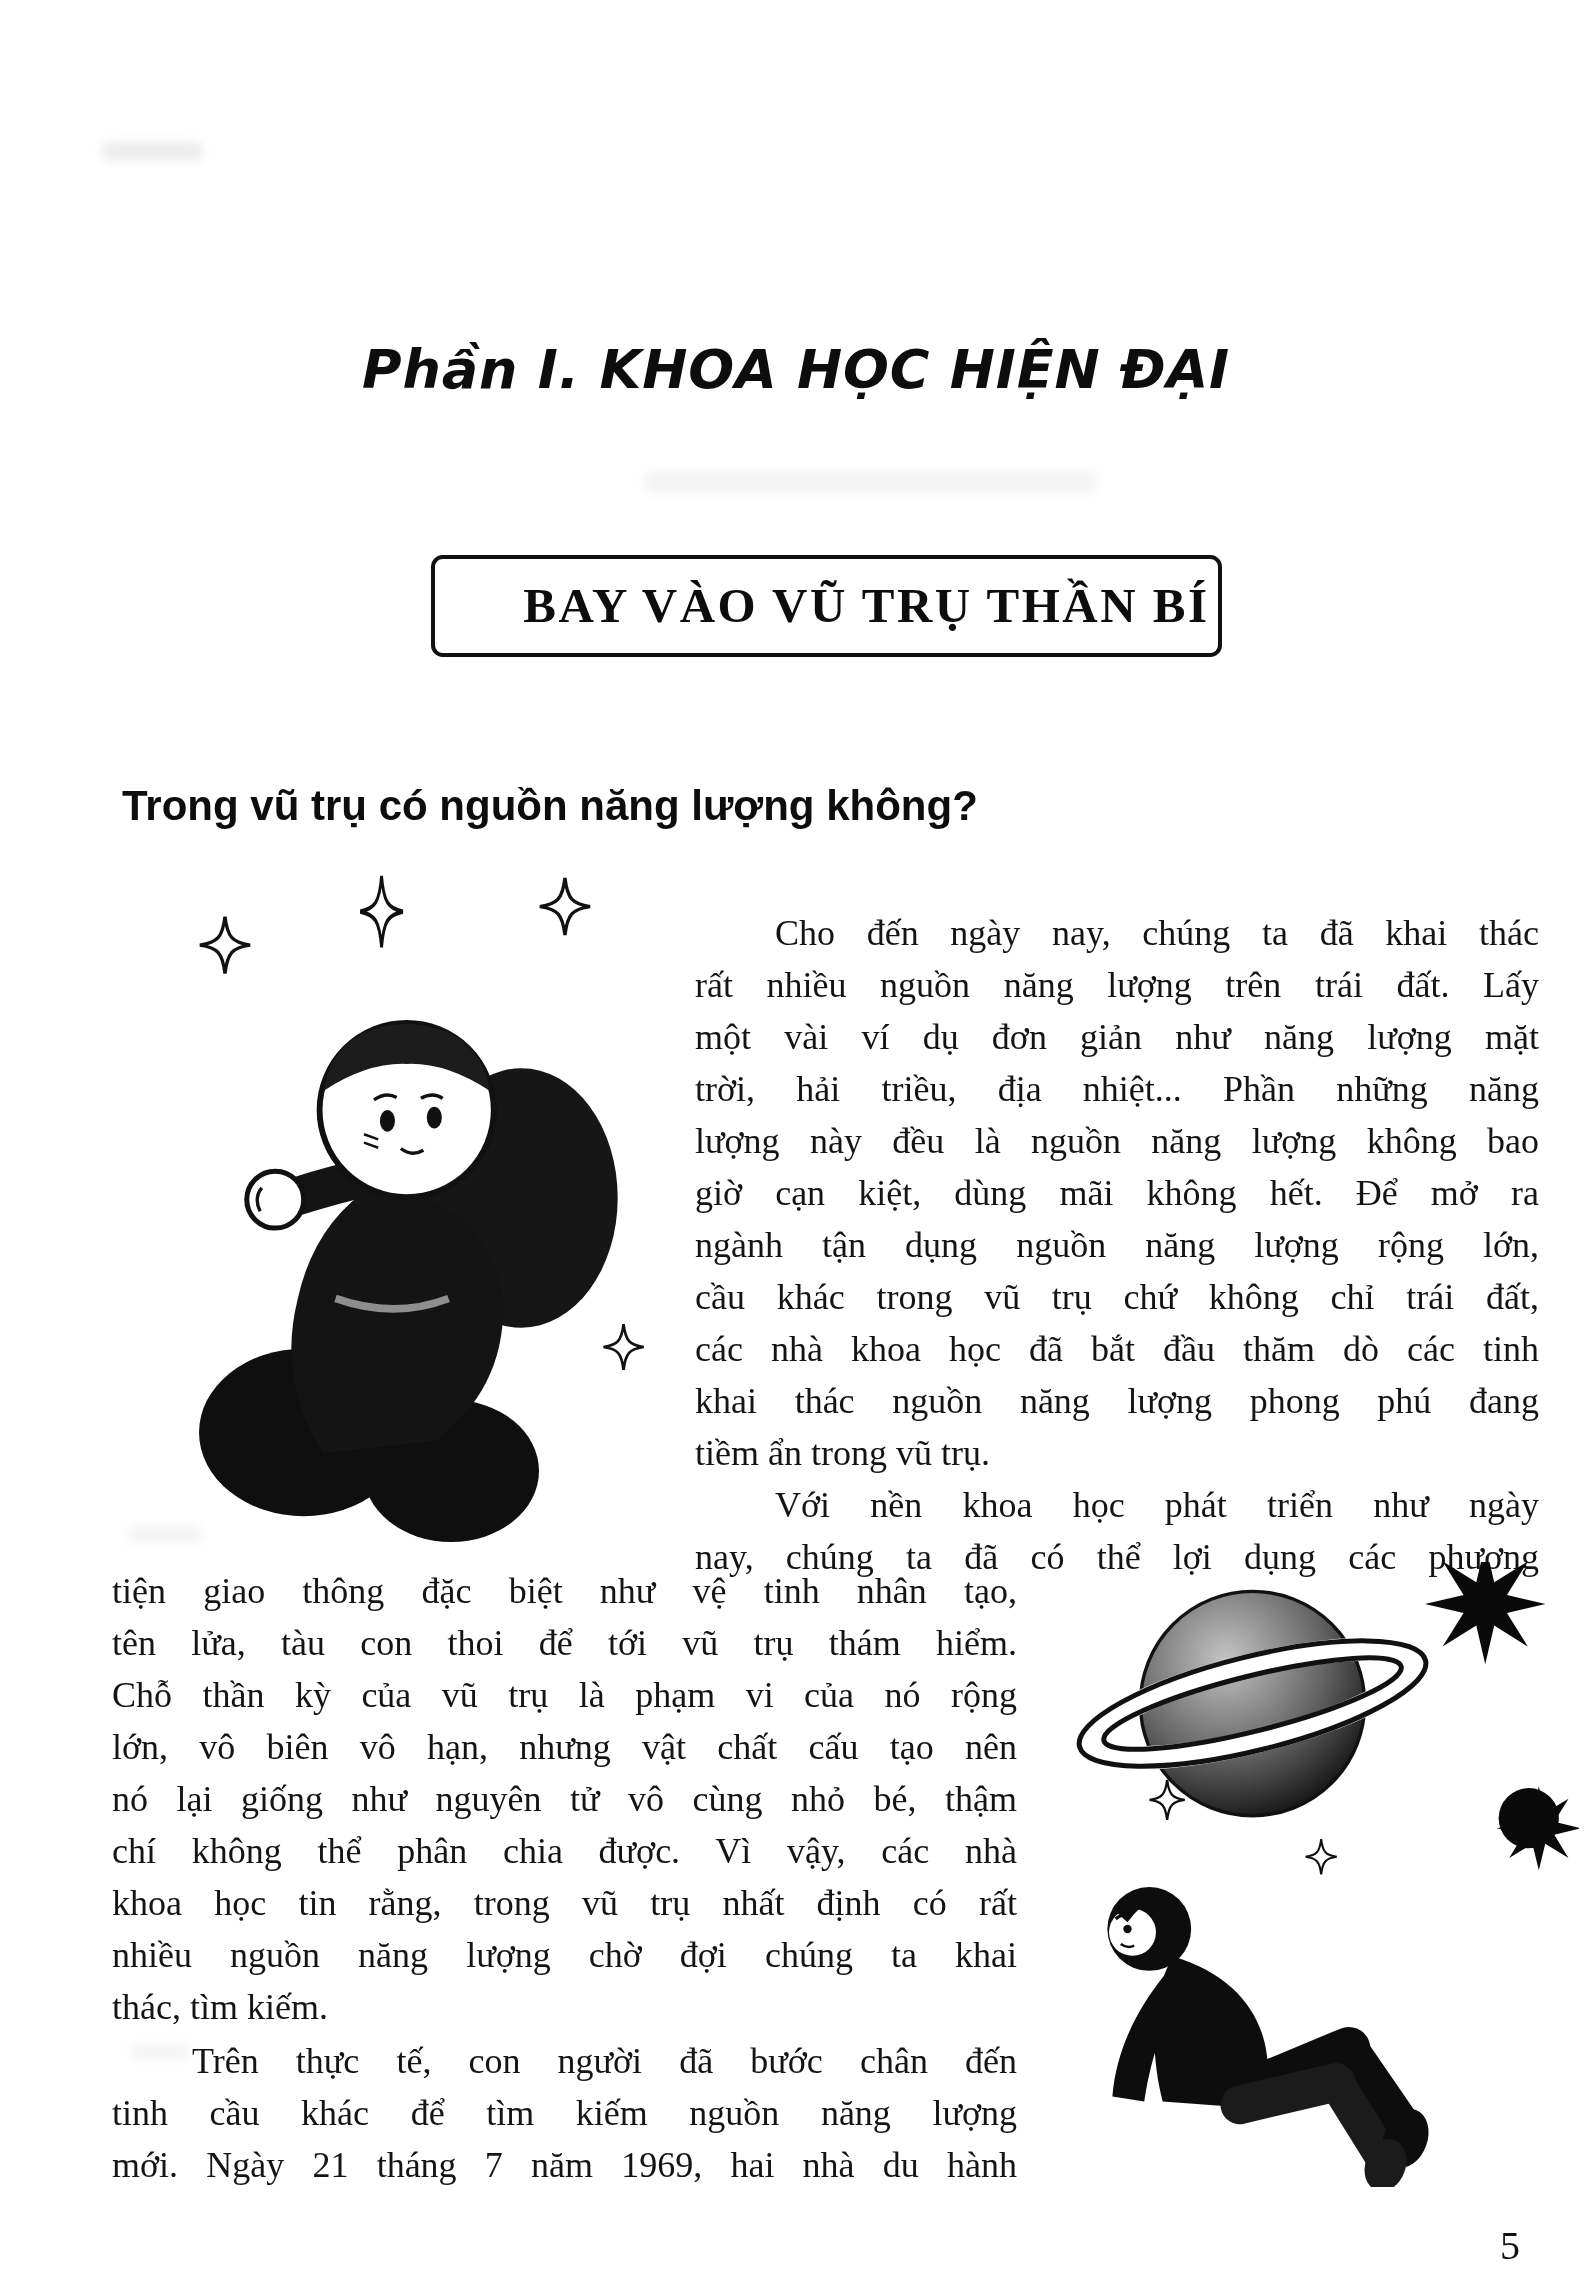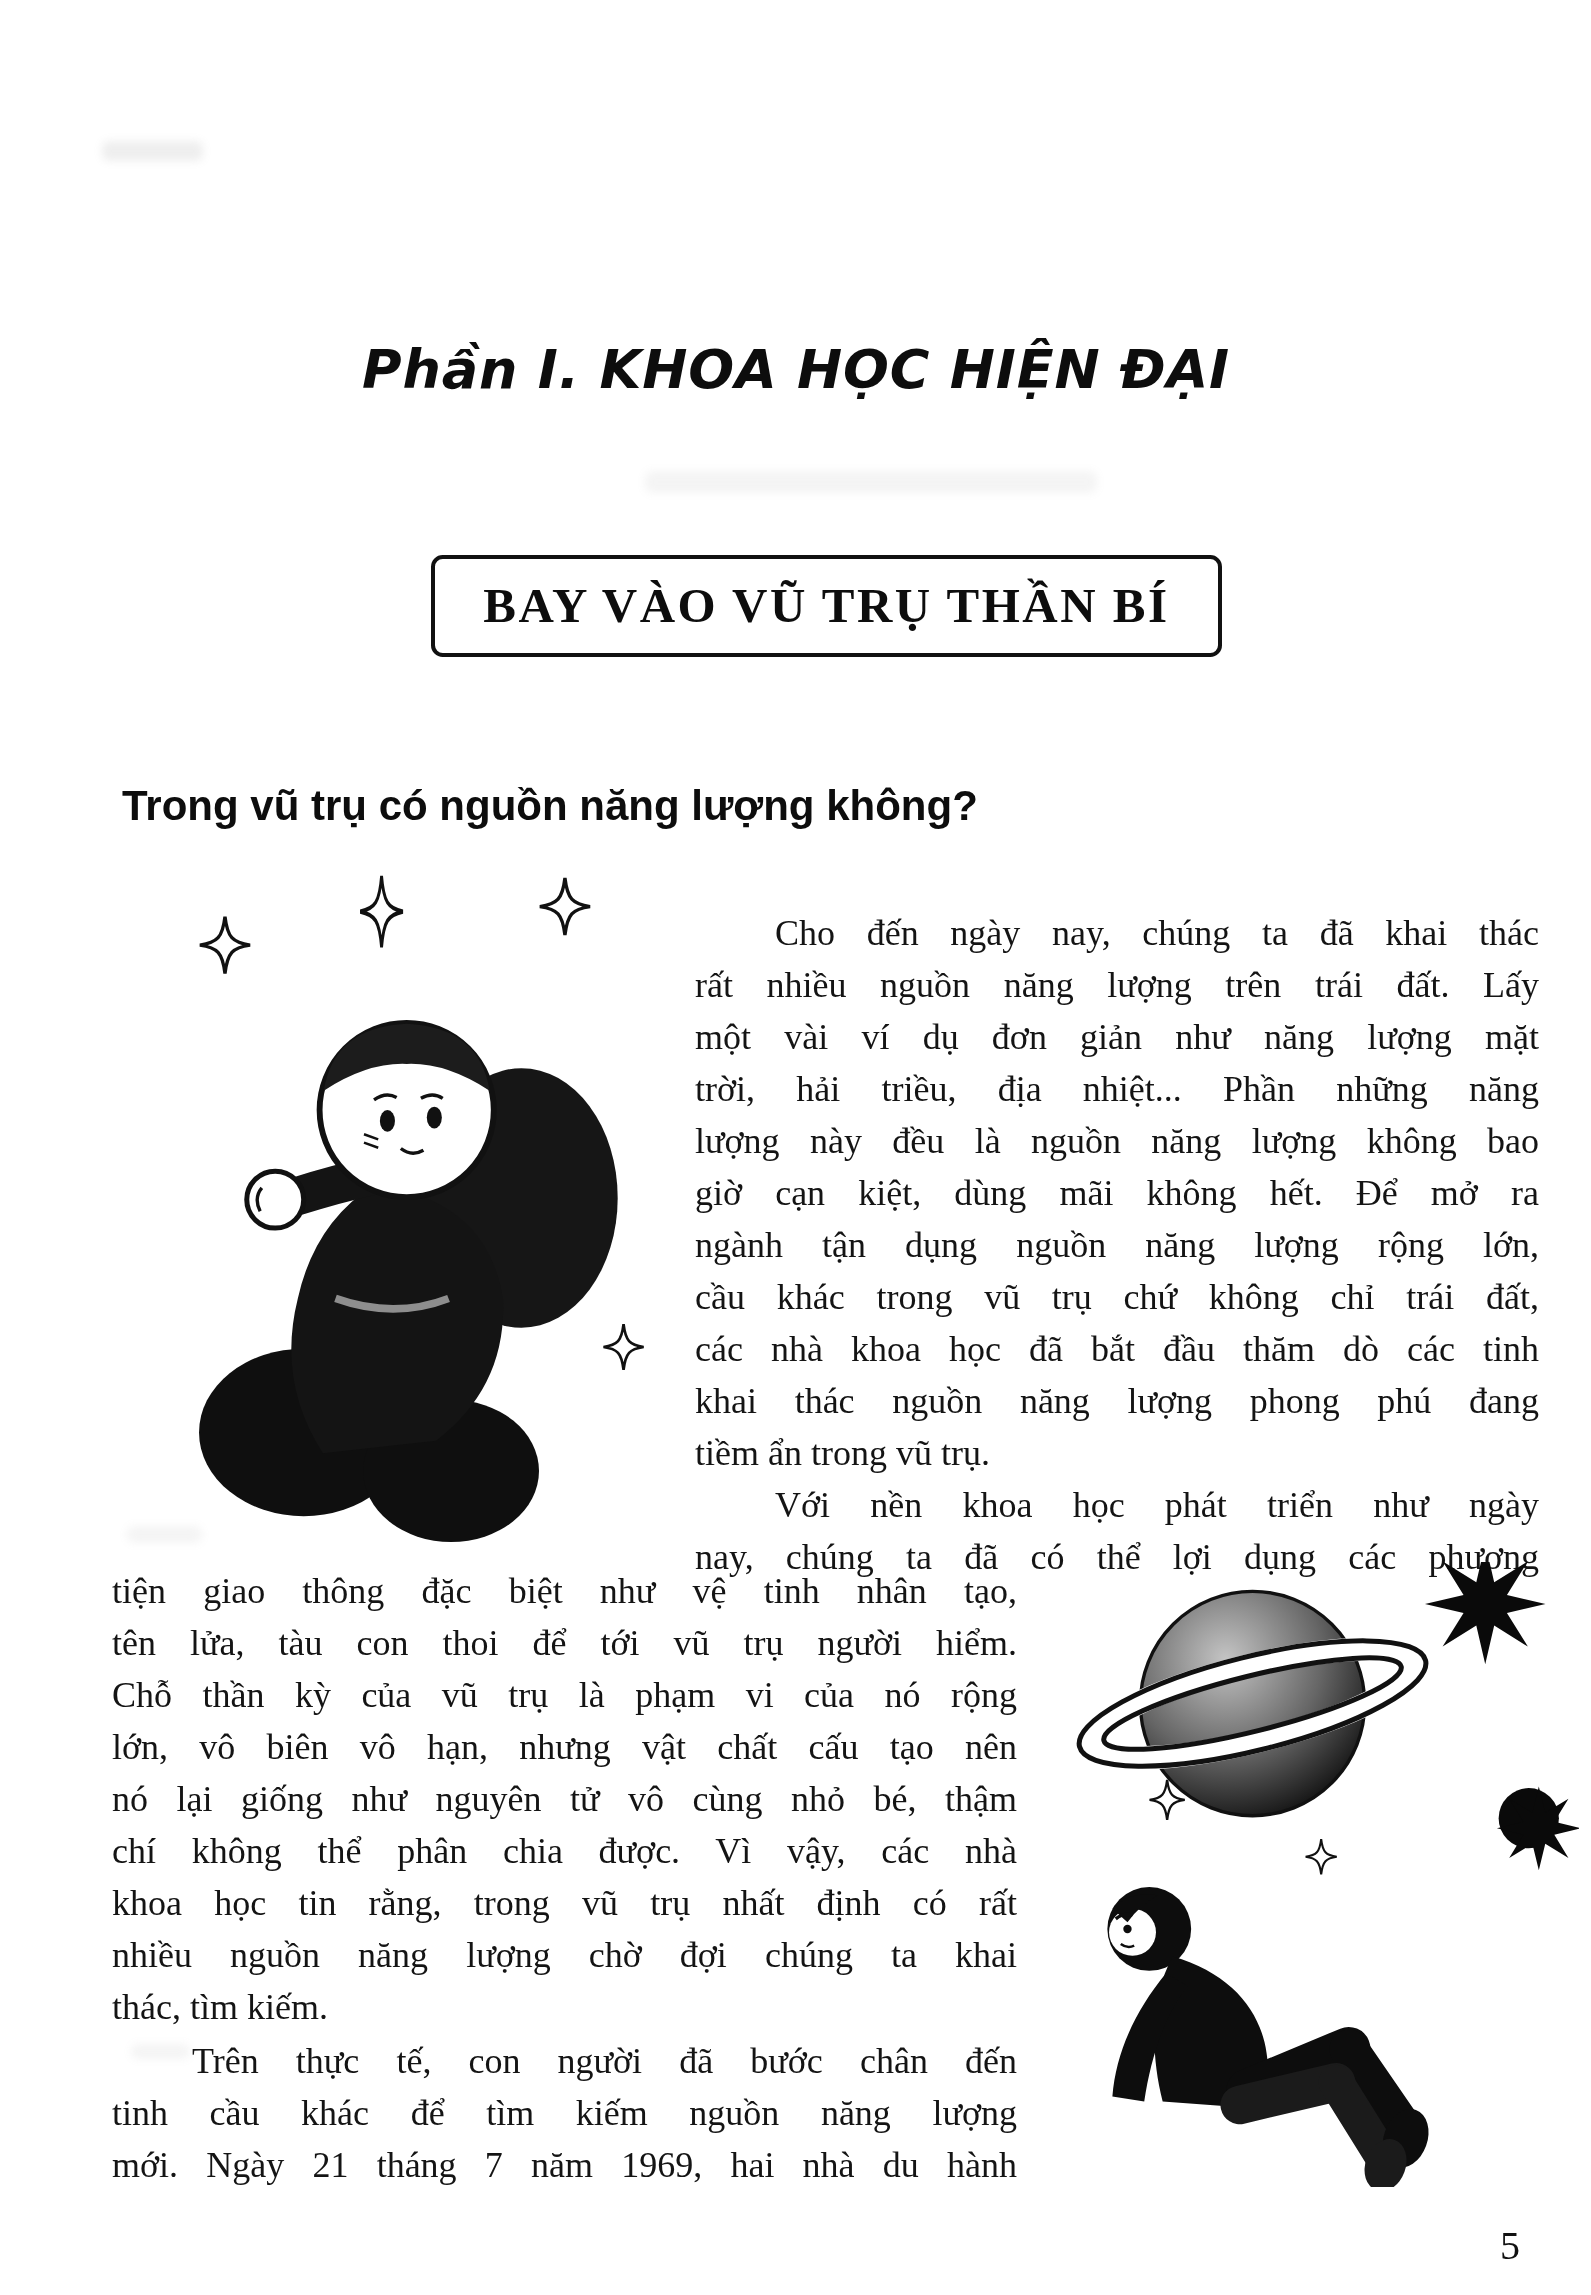--- a/index.html
+++ b/index.html
@@ -10,21 +10,21 @@
   }
   .abs{position:absolute}
   .part-title{
     left:0;right:0;top:338px;text-align:center;
     font-family:"DejaVu Sans","Liberation Sans",sans-serif;
     font-weight:bold;font-size:54px;letter-spacing:0.8px;color:#0d0d0d;font-style:italic;
   }
   .chapter-box{
     left:431px;top:555px;width:791px;box-sizing:border-box;
     border:4.2px solid #111;border-radius:11.7px;
-    padding:18.4px 8.4px;text-align:center;background:#fff;
+    padding:18.4px 8.4px;text-align:right;background:#fff;
   }
   .chapter-title{
     font-family:"Liberation Serif","DejaVu Serif",serif;
     font-weight:bold;font-size:49px;letter-spacing:2.5px;color:#0d0d0d;white-space:nowrap;
   }
   .section-heading{
     left:122px;top:782px;
     font-family:"Liberation Sans","DejaVu Sans",sans-serif;
     font-weight:bold;font-size:42px;color:#0d0d0d;white-space:nowrap;text-align:center;
   }
@@ -99,21 +99,21 @@
     <div class="line j">các nhà khoa học đã bắt đầu thăm dò các tinh</div>
     <div class="line j">khai thác nguồn năng lượng phong phú đang</div>
     <div class="line">tiềm ẩn trong vũ trụ.</div>
     <div class="line ind j">Với nền khoa học phát triển như ngày</div>
     <div class="line j">nay, chúng ta đã có thể lợi dụng các phương</div>
   </div>
 
 <div class="abs col col-left">
 
 <div class="line j">tiện giao thông đặc biệt như vệ tinh nhân tạo,</div>
-    <div class="line j">tên lửa, tàu con thoi để tới vũ trụ người hiểm.</div>
+    <div class="line j">tên lửa, tàu con thoi để tới vũ trụ thám hiểm.</div>
     <div class="line j">Chỗ thần kỳ của vũ trụ là phạm vi của nó rộng</div>
     <div class="line j">lớn, vô biên vô hạn, nhưng vật chất cấu tạo nên</div>
     <div class="line j">nó lại giống như nguyên tử vô cùng nhỏ bé, thậm</div>
     <div class="line j">chí không thể phân chia được. Vì vậy, các nhà</div>
     <div class="line j">khoa học tin rằng, trong vũ trụ nhất định có rất</div>
     <div class="line j">nhiều nguồn năng lượng chờ đợi chúng ta khai</div>
     <div class="line">thác, tìm kiếm.</div>
     <div class="line ind j gap">Trên thực tế, con người đã bước chân đến</div>
     <div class="line j">tinh cầu khác để tìm kiếm nguồn năng lượng</div>
     <div class="line j">mới. Ngày 21 tháng 7 năm 1969, hai nhà du hành</div>

